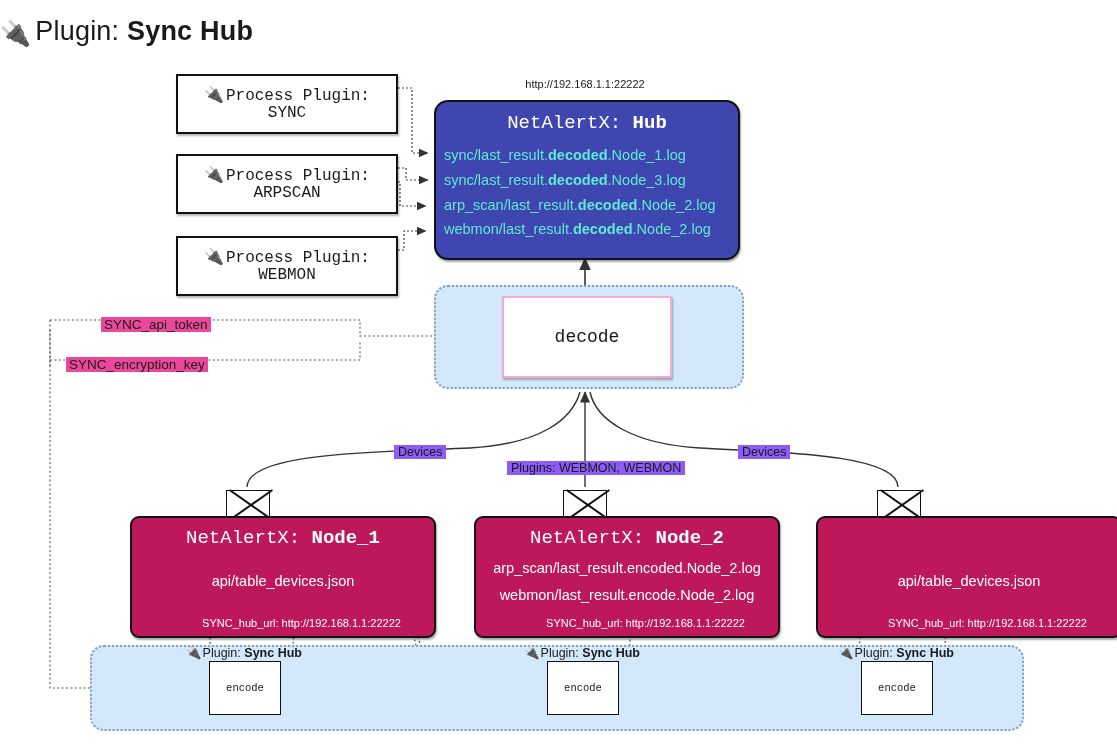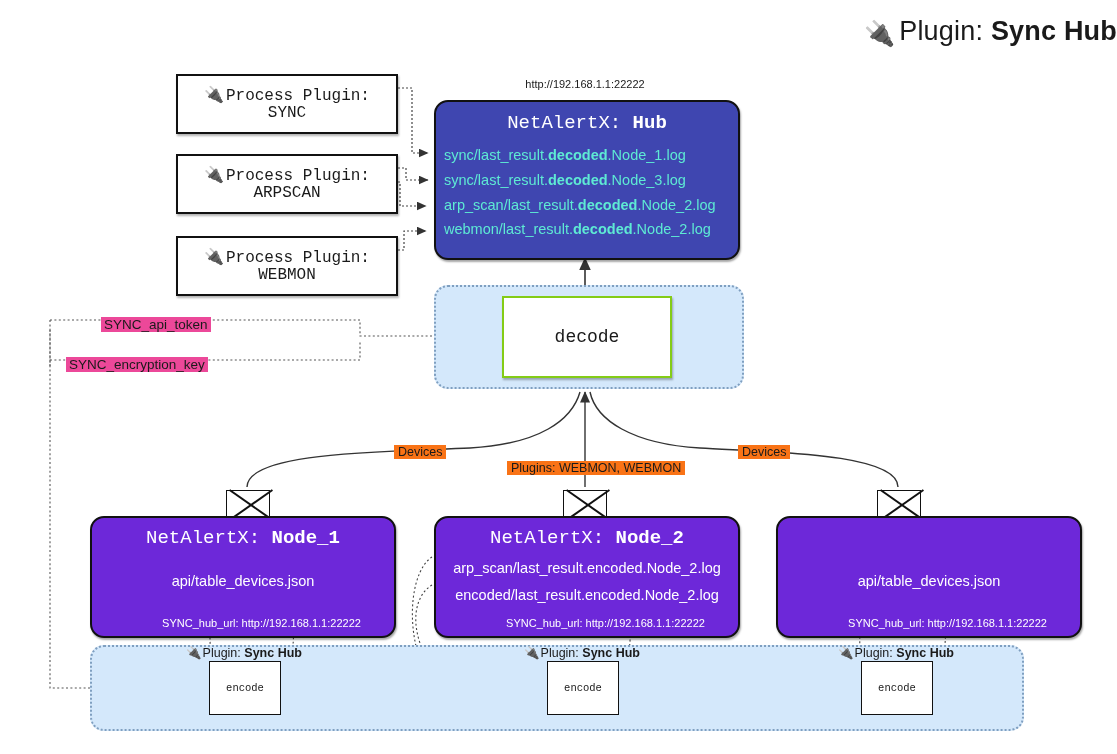--- a/index.html
+++ b/index.html
@@ -1,21 +1,21 @@
 <!DOCTYPE html>
 <html><head>
 <meta charset="utf-8">
 <style>
   html,body{margin:0;padding:0;background:#ffffff;}
   body{width:1117px;height:754px;position:relative;overflow:hidden;
        font-family:"Liberation Sans", sans-serif;color:#1a1a1a;}
   #stage{position:absolute;left:0;top:0;width:1117px;height:754px;}
   svg.edges{position:absolute;left:0;top:0;width:1117px;height:754px;pointer-events:none;}
 
-  .ttl{position:absolute;left:0;top:16px;width:1117px;text-align:right;
+  .ttl{position:absolute;left:0;top:16px;width:1117px;text-align:left;
        font-size:27px;letter-spacing:.2px;white-space:nowrap;}
   .ttl .plug{font-size:25px;vertical-align:-2px;margin-right:4px;}
   .ttl .b{font-weight:bold;}
 
   .hub-url{position:absolute;left:438px;top:78px;width:294px;text-align:center;
            font-size:11px;color:#1a1a1a;}
 
   .hub{position:absolute;left:434px;top:100px;width:302px;height:156px;
        background:#3f46b0;border:2px solid #111;border-radius:14px;
        box-shadow:1px 2px 2px rgba(0,0,0,.35);}
@@ -37,42 +37,42 @@
   #pb2{left:176px;top:154px;}
   #pb3{left:176px;top:236px;}
 
   .tokline{position:absolute;font-size:13.5px;color:#1a1a1a;background:#ec4899;padding:0 3px;white-space:nowrap;}
   #tok1{left:101px;top:317px;}
   #tok2{left:66px;top:357px;}
 
   .decode-wrap{position:absolute;left:434px;top:285px;width:306px;height:100px;
        background:#d4e8fb;border:2px dotted #7f9fc0;border-radius:14px;}
   .decode{position:absolute;left:502px;top:296px;width:166px;height:78px;background:#fff;
-       border:2px solid #84cc16;box-shadow:1px 2px 2px rgba(0,0,0,.3);
+       border:2px solid #f9a8d4;box-shadow:1px 2px 2px rgba(0,0,0,.3);
        display:flex;align-items:center;justify-content:center;
        font-family:"Liberation Mono", monospace;font-size:18px;}
 
-  .elabel{position:absolute;font-size:12.5px;color:#1a1a1a;background:#f97316;padding:0 4px;white-space:nowrap;}
+  .elabel{position:absolute;font-size:12.5px;color:#1a1a1a;background:#8b5cf6;padding:0 4px;white-space:nowrap;}
   #lbl-dev-l{left:394px;top:445px;}
   #lbl-dev-r{left:738px;top:445px;}
   #lbl-plug-mid{left:507px;top:461px;}
 
   .env{position:absolute;width:42px;height:30px;background:#fff;border:1.6px solid #111;}
   .env:before,.env:after{content:"";position:absolute;left:0;top:0;width:100%;height:100%;}
   .env .d1,.env .d2{position:absolute;left:0;top:0;width:100%;height:100%;}
   .env .d1:before{content:"";position:absolute;left:-2px;top:13px;width:52px;height:1.6px;
         background:#111;transform:rotate(35deg);transform-origin:center;}
   .env .d2:before{content:"";position:absolute;left:-2px;top:13px;width:52px;height:1.6px;
         background:#111;transform:rotate(-35deg);transform-origin:center;}
   #env1{left:226px;top:490px;}
   #env2{left:563px;top:490px;}
   #env3{left:877px;top:490px;}
 
-  .node{position:absolute;width:302px;height:118px;background:#6d28d9;border:2px solid #111;
-        border-radius:14px;box-shadow:1px 2px 2px rgba(0,0,0,.35);}
+  .node{position:absolute;width:302px;height:118px;background:#be185d;border:2px solid #111;
+        border-radius:9px;box-shadow:1px 2px 2px rgba(0,0,0,.35);margin-left:40px;}
   #n1{left:90px;top:516px;}
   #n2{left:434px;top:516px;}
   #n3{left:776px;top:516px;}
   .node-title{position:absolute;left:0;top:9px;width:302px;text-align:center;
         font-family:"Liberation Mono", monospace;font-size:19px;color:#fff;white-space:nowrap;}
   .node-title .b{font-weight:bold;}
   .node-line{position:absolute;left:0;width:302px;text-align:center;color:#fff;
         font-size:14.5px;white-space:nowrap;}
   .nl-single{top:55px;}
   .nl-a{top:42px;}
@@ -198,21 +198,21 @@
     </div>
     <div class="node-line nl-single">api/table_devices.json</div>
     <div class="node-foot">SYNC_hub_url: http://192.168.1.1:22222</div>
   </div>
 
   <div class="node" id="n2">
     <div class="node-title">
       <span>NetAlertX:</span> <span class="b">Node_2</span>
     </div>
     <div class="node-line nl-a">arp_scan/last_result.encoded.Node_2.log</div>
-    <div class="node-line nl-b">encoded/last_result.encoded.Node_2.log</div>
+    <div class="node-line nl-b">webmon/last_result.encode.Node_2.log</div>
     <div class="node-foot">SYNC_hub_url: http://192.168.1.1:22222</div>
   </div>
 
   <div class="node" id="n3">
     <div class="node-line nl-single">api/table_devices.json</div>
     <div class="node-foot">SYNC_hub_url: http://192.168.1.1:22222</div>
   </div>
 
   <div class="bottom-wrap"></div>
 

